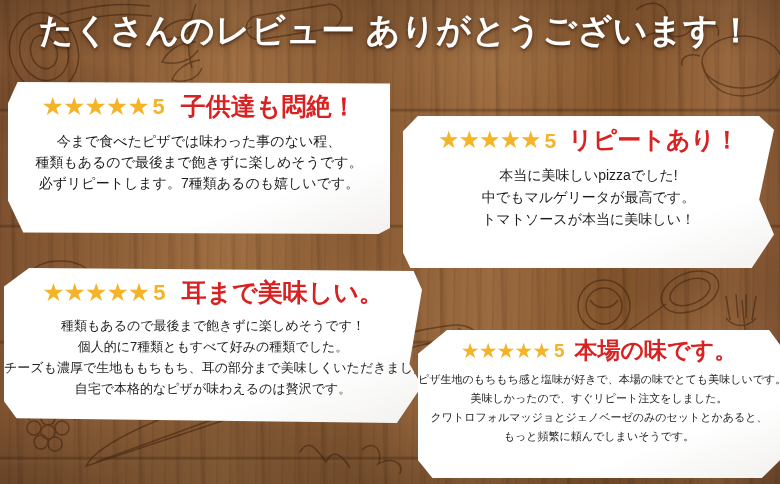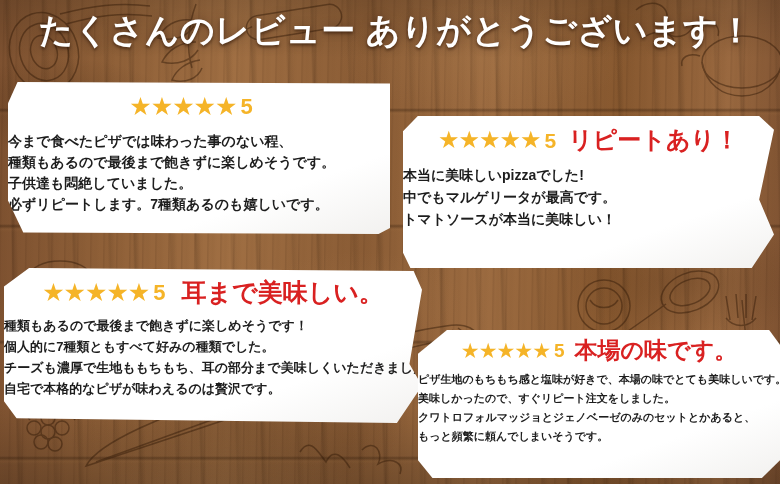--- a/index.html
+++ b/index.html
@@ -95,21 +95,21 @@
     display:inline-block;
   }
   .score{
     color:#f5b428; font-weight:700; line-height:1;
     margin-left:4px; display:inline-block;
   }
   .btitle{
     color:#d92121; font-weight:700; line-height:1;
     display:inline-block;
   }
-  .body-lines{ color:#1d1d1d; font-weight:700; }
+  .body-lines{ text-align:center; color:#1d1d1d; font-weight:400; }
   .body-lines div{ white-space:nowrap; }
 
   
   #b1{
     left:8px; top:82px; width:382px; height:152px;
     clip-path:polygon(2.5% 0%, 100% 1%, 100% 96%, 97% 100%, 4% 99%, 0% 78%, 0% 14%);
   }
   #b1 .bhead{ margin-top:12px; font-size:25px; }
   #b1 .stars{ font-size:25px; }
   #b1 .score{ font-size:22px; margin-right:16px; }
@@ -232,25 +232,25 @@
     </g>
   </svg>
 
   <div class="headline">たくさんのレビュー ありがとうございます！</div>
 
   <div class="bubble" id="b1">
     <div class="inner">
       <div class="bhead">
         <span class="stars">★★★★★</span>
         <span class="score">5</span>
+        <span class="btitle">子供達も悶絶！</span>
       </div>
       <div class="body-lines">
         <div>今まで食べたピザでは味わった事のない程、</div>
         <div>種類もあるので最後まで飽きずに楽しめそうです。</div>
-        <div>子供達も悶絶していました。</div>
         <div>必ずリピートします。7種類あるのも嬉しいです。</div>
       </div>
     </div>
   </div>
 
   <div class="bubble" id="b2">
     <div class="inner">
       <div class="bhead">
         <span class="stars">★★★★★</span>
         <span class="score">5</span>

